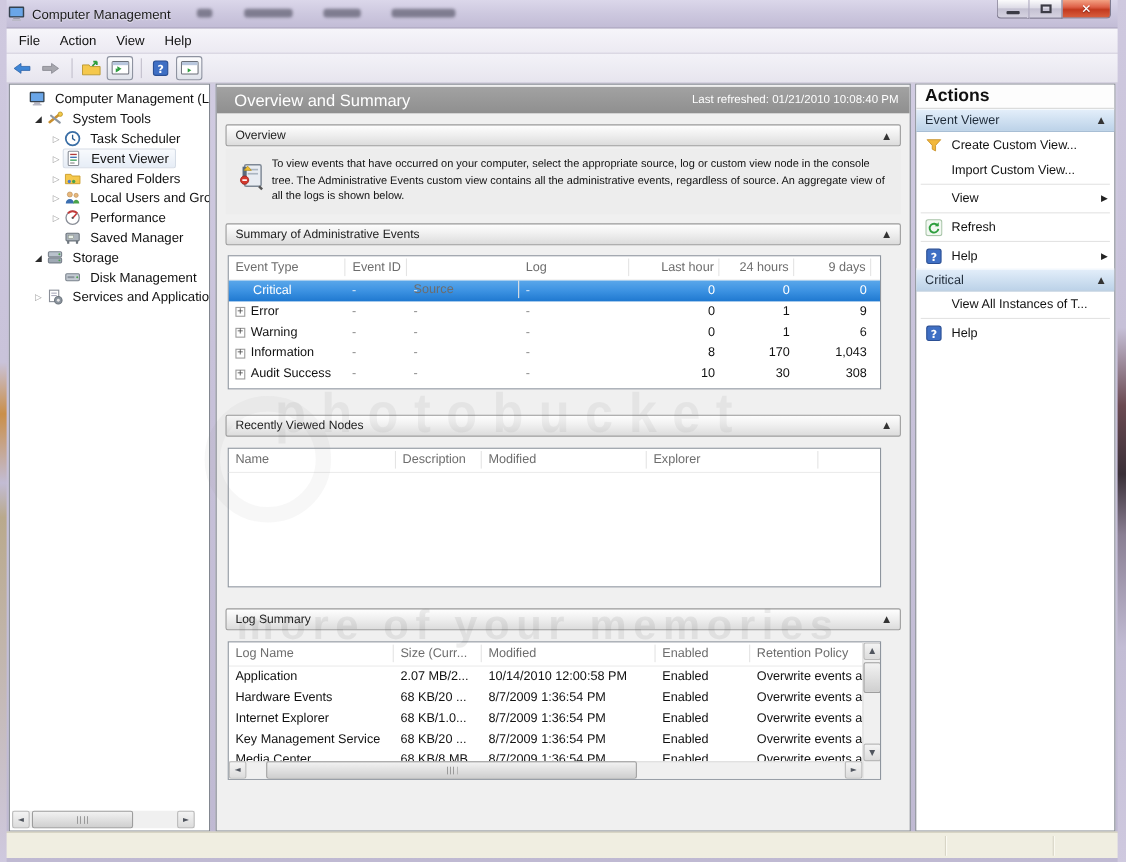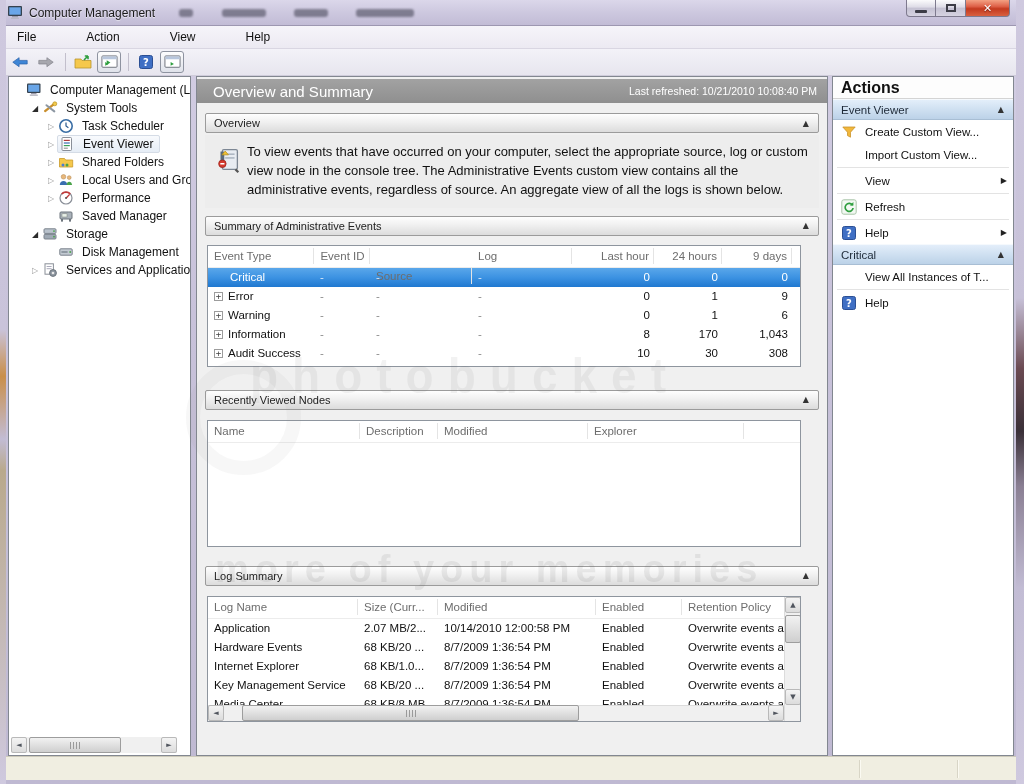--- a/index.html
+++ b/index.html
@@ -25,21 +25,21 @@
   .win-btn.min { width:30px; border-radius:0 0 0 4px; }
   .win-btn.max { width:30px; border-left:none; }
   .win-btn.close { width:44px; border-left:none; border-radius:0 0 4px 0;
     background:linear-gradient(180deg,#f3a183 0%,#de6148 40%,#c33a1f 55%,#d9603f 100%); }
   .glyph-min { width:12px; height:3px; background:#3c3c46; margin-top:6px; border-radius:1px; }
   .glyph-max { width:10px; height:8px; border:2px solid #3c3c46; }
   .glyph-close { color:#fff; font-size:11px; font-weight:bold; text-shadow:0 1px 1px #7a2010; }
 
   
   .menubar { position:absolute; left:0; top:26px; width:100%; height:23px; display:flex; align-items:center;
-    background:linear-gradient(180deg,#f6f5fa,#eceaf2); border-bottom:1px solid #d9d6e2; padding-left:8px;gap:32px; }
+    background:linear-gradient(180deg,#f6f5fa,#eceaf2); border-bottom:1px solid #d9d6e2; padding-left:8px; }
   .menu-item { font-size:12px; color:#111; padding:3px 9px; cursor:default; }
 
   
   .toolbar { position:absolute; left:0; top:49px; width:100%; height:27px; display:flex; align-items:center;
     background:linear-gradient(180deg,#f3f2f8,#e7e5ee); border-bottom:1px solid #cfccda; padding-left:8px; }
   .tb-btn { width:24px; height:22px; display:flex; align-items:center; justify-content:center; margin-right:2px; }
   .tb-btn.framed { border:1px solid #8e93a0; border-radius:3px; background:linear-gradient(180deg,#fdfdfe,#dfe2ea); }
   .tb-sep { width:1px; height:18px; background:#c2bfcc; margin:0 5px; }
 
   
@@ -70,21 +70,21 @@
   
   .main-header { height:24px; margin-top:2px; background:linear-gradient(180deg,#a2a2a2,#8f8f8f); display:flex; align-items:center; padding:0 10px 0 16px; }
   .main-title { color:#fff; font-size:15px; flex:1; font-weight:normal; }
   .refreshed { color:#fff; font-size:10.5px; }
   .sect { margin:0 8px; }
   .sect-header { height:20px; background:linear-gradient(180deg,#fefefe 0%,#f0f0f0 45%,#dcdcdc 100%); border:1px solid #9b9b9b; border-radius:2px; display:flex; align-items:center; padding:0 6px 0 8px; font-size:11px; color:#222; }
   .sect-header .sh-label { flex:1; }
   .collapse-btn { font-size:8px; color:#333; font-family:"DejaVu Sans",sans-serif; padding:0 3px; }
   .overview-body { display:flex; background:#ededed; padding:8px 10px 8px 8px; margin:2px 8px 0 8px; }
   .ov-icon { width:34px; flex:none; padding-top:2px; }
-  .ov-text { font-size:13px; color:#111; line-height:1.45; }
+  .ov-text { font-size:10px; color:#111; line-height:1.45; }
 
   .datatable { background:#fff; border:1px solid #8e959e; margin:0 26px 0 10px; position:relative; font-size:11.5px; }
   .dt-headrow { display:flex; height:22px; align-items:center; border-bottom:1px solid #ececec; color:#6d6d6d; }
   .dt-hcell { padding:0 4px 0 6px; border-right:1px solid #e4e4e4; height:16px; line-height:16px; overflow:hidden; white-space:nowrap; text-overflow:ellipsis; }
   .dt-hcell.num { text-align:right; }
   .dt-row { display:flex; height:19px; align-items:center; color:#111; }
   .dt-cell { padding:0 4px 0 6px; overflow:hidden; white-space:nowrap; }
   .dt-cell.num { text-align:right; }
   .dt-cell.dash { color:#8a8a8a; }
   .dt-row.selected { background:linear-gradient(180deg,#5aa7ea 0%,#3c92e2 50%,#1f78d0 100%); color:#fff; }
@@ -366,21 +366,21 @@
             </div>
           </div>
         <div class="sb-arrow">►</div>
       </div>
     </div>
     <div class="gap1"></div>
 
     <div class="pane center-pane">
       <div class="main-header">
         <span class="main-title">Overview and Summary</span>
-        <span class="refreshed">Last refreshed: 10/21/2010 10:08:40 PM</span>
+        <span class="refreshed">Last refreshed: 01/21/2010 10:08:40 PM</span>
       </div>
 
       <div style="height:10px"></div>
       <div class="sect">
         <div class="sect-header">
           <span class="sh-label">Overview</span>
           <span class="collapse-btn">▲</span>
         </div>
       </div>
       <div class="overview-body">

